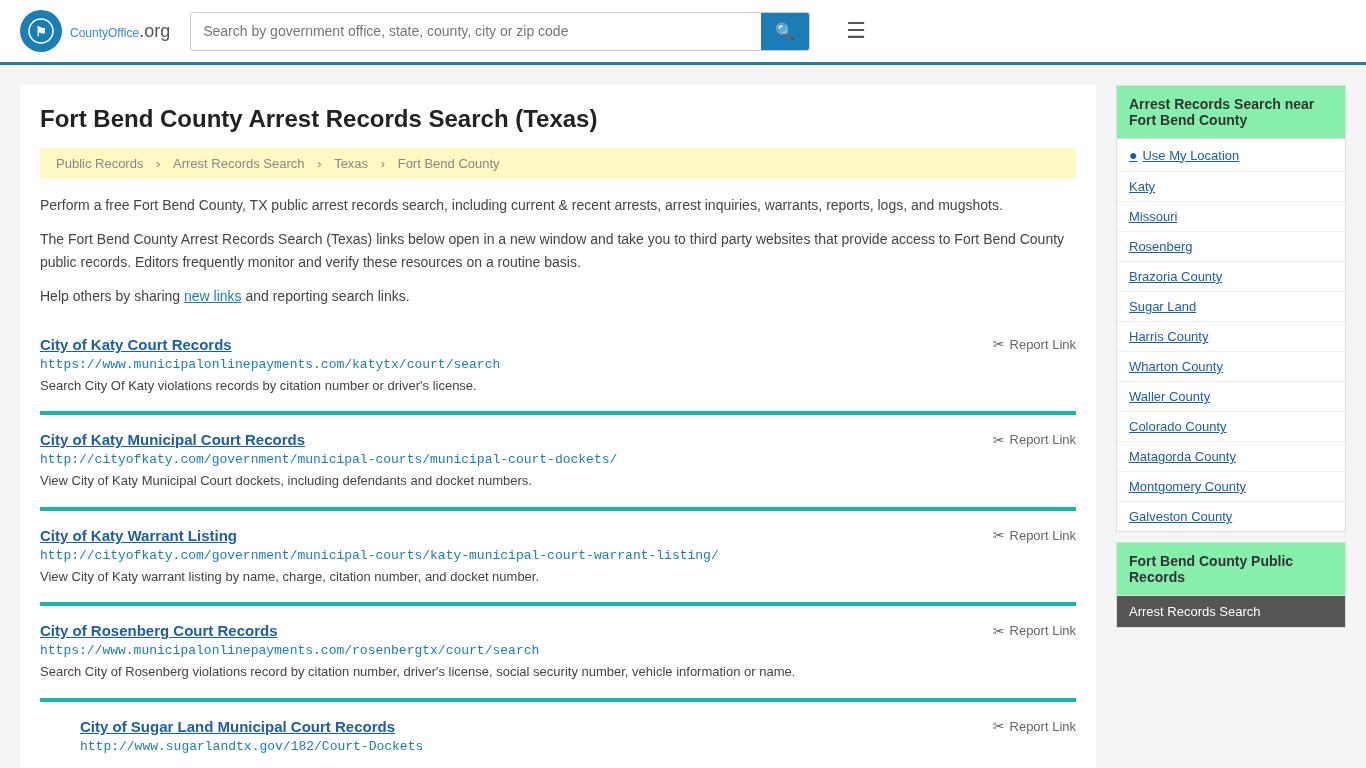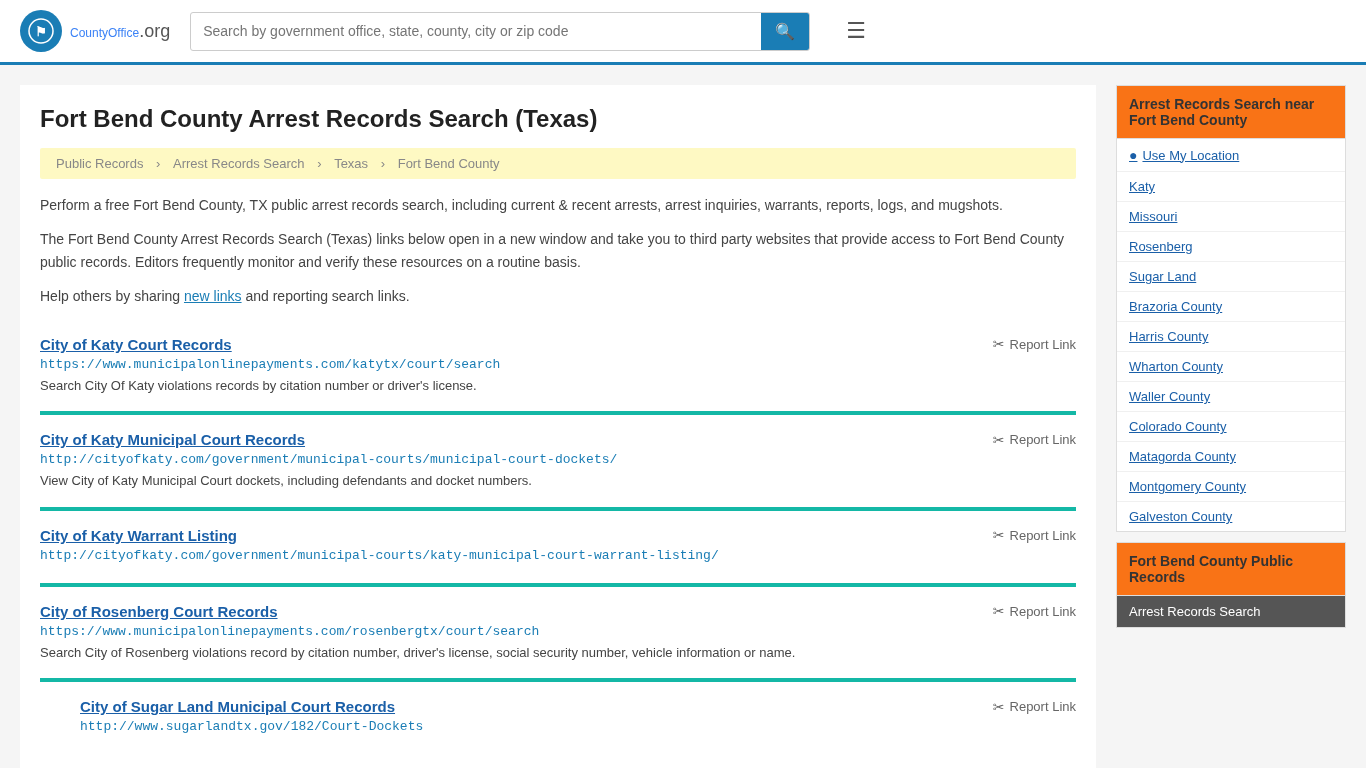--- a/index.html
+++ b/index.html
@@ -153,21 +153,21 @@
       border: none;
     }
 
     
     .sidebar-section {
       background: #fff;
       margin-bottom: 10px;
       border: 1px solid #ddd;
     }
     .sidebar-header {
-      background: #f97316;
+      background: #86efac;
       padding: 10px 12px;
       font-size: 14px;
       font-weight: bold;
       color: #333;
       border-bottom: 1px solid #ddd;
     }
     .sidebar-item {
       display: block;
       padding: 7px 12px;
       font-size: 13px;
@@ -272,20 +272,21 @@
 
       <div class="record-item">
         <div class="record-header">
           <span class="record-title">City of Katy Warrant Listing</span>
           <button class="report-link-btn">
             <span style="font-size:14px;">✂</span>
             <span>Report Link</span>
           </button>
         </div>
         <div class="record-url">http://cityofkaty.com/government/municipal-courts/katy-municipal-court-warrant-listing/</div>
+        <div class="record-desc">View City of Katy warrant listing by name, charge, citation number, and docket number.</div>
       </div>
 
       <div class="record-item">
         <div class="record-header">
           <span class="record-title">City of Rosenberg Court Records</span>
           <button class="report-link-btn">
             <span style="font-size:14px;">✂</span>
             <span>Report Link</span>
           </button>
         </div>
@@ -314,22 +315,22 @@
       <div class="sidebar-header">Arrest Records Search near Fort Bend County</div>
 
       <div class="sidebar-use-location">
         <span style="color:#1a5fa8;margin-right:5px;font-size:14px;">●</span>
         <span>Use My Location</span>
       </div>
 
       <a class="sidebar-item">Katy</a>
       <a class="sidebar-item">Missouri</a>
       <a class="sidebar-item">Rosenberg</a>
+      <a class="sidebar-item">Brazoria County</a>
       <a class="sidebar-item">Sugar Land</a>
-      <a class="sidebar-item">Brazoria County</a>
       <a class="sidebar-item">Harris County</a>
       <a class="sidebar-item">Wharton County</a>
       <a class="sidebar-item">Waller County</a>
       <a class="sidebar-item">Colorado County</a>
       <a class="sidebar-item">Matagorda County</a>
       <a class="sidebar-item">Montgomery County</a>
       <a class="sidebar-item">Galveston County</a>
     </div>
 
     <div class="sidebar-section">

